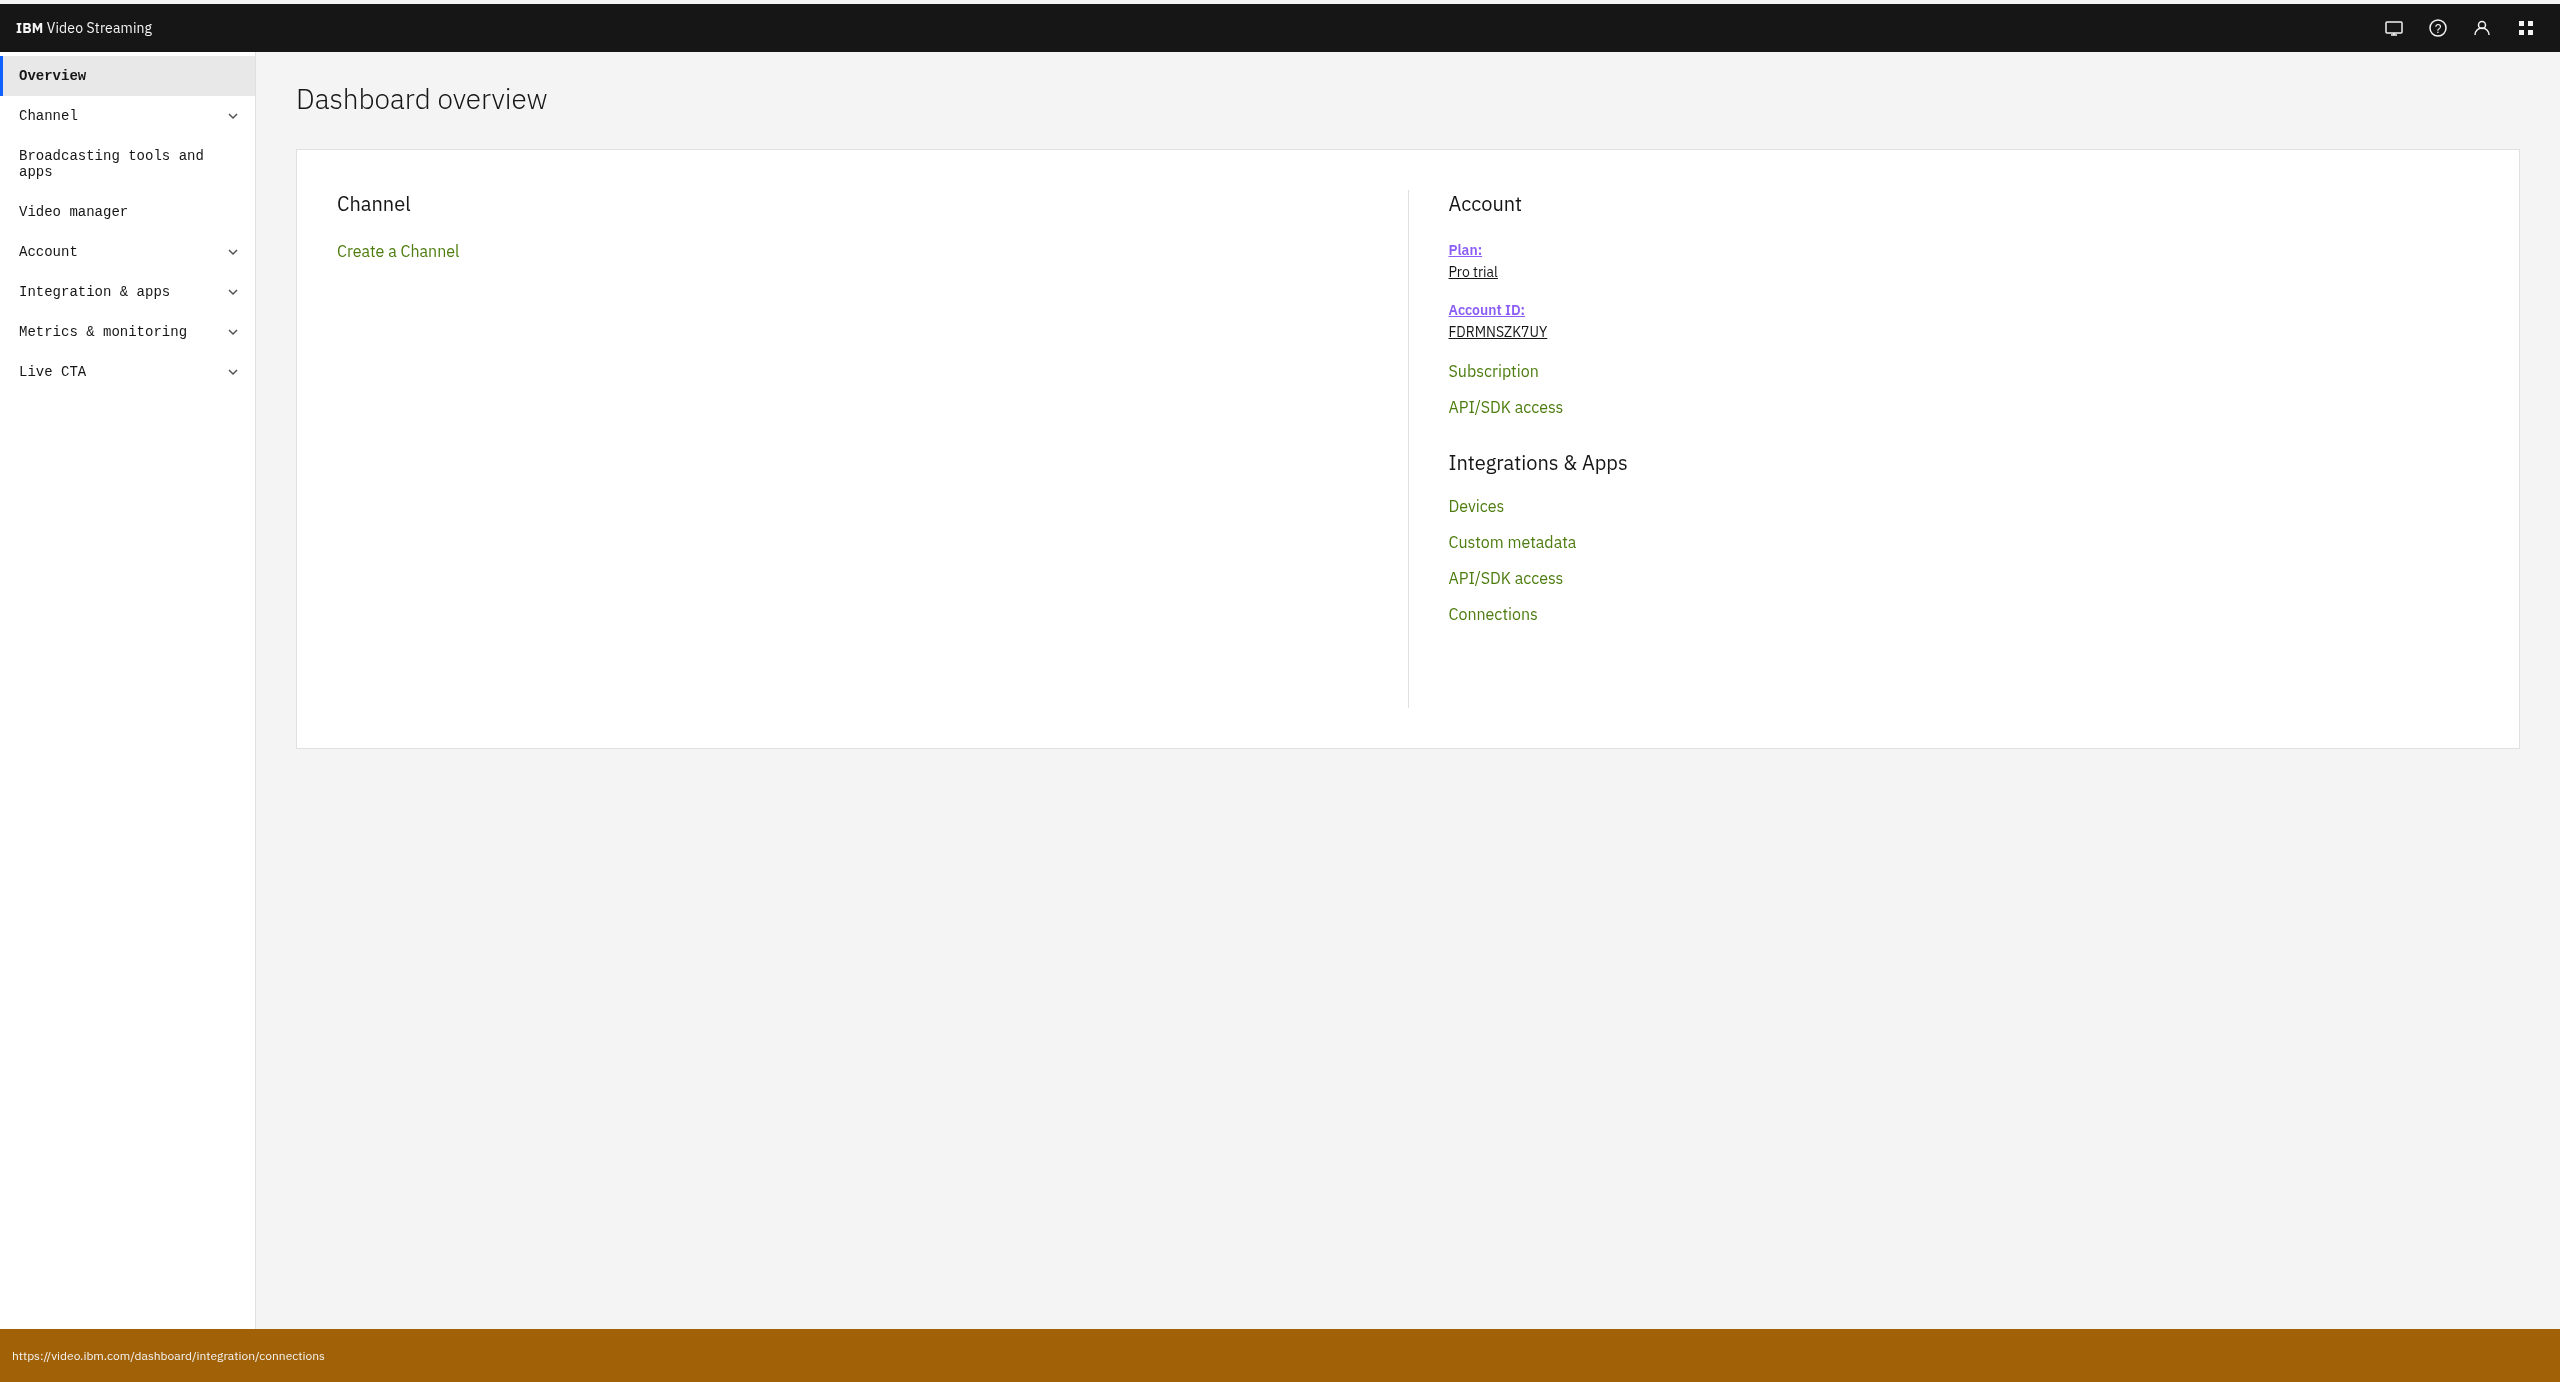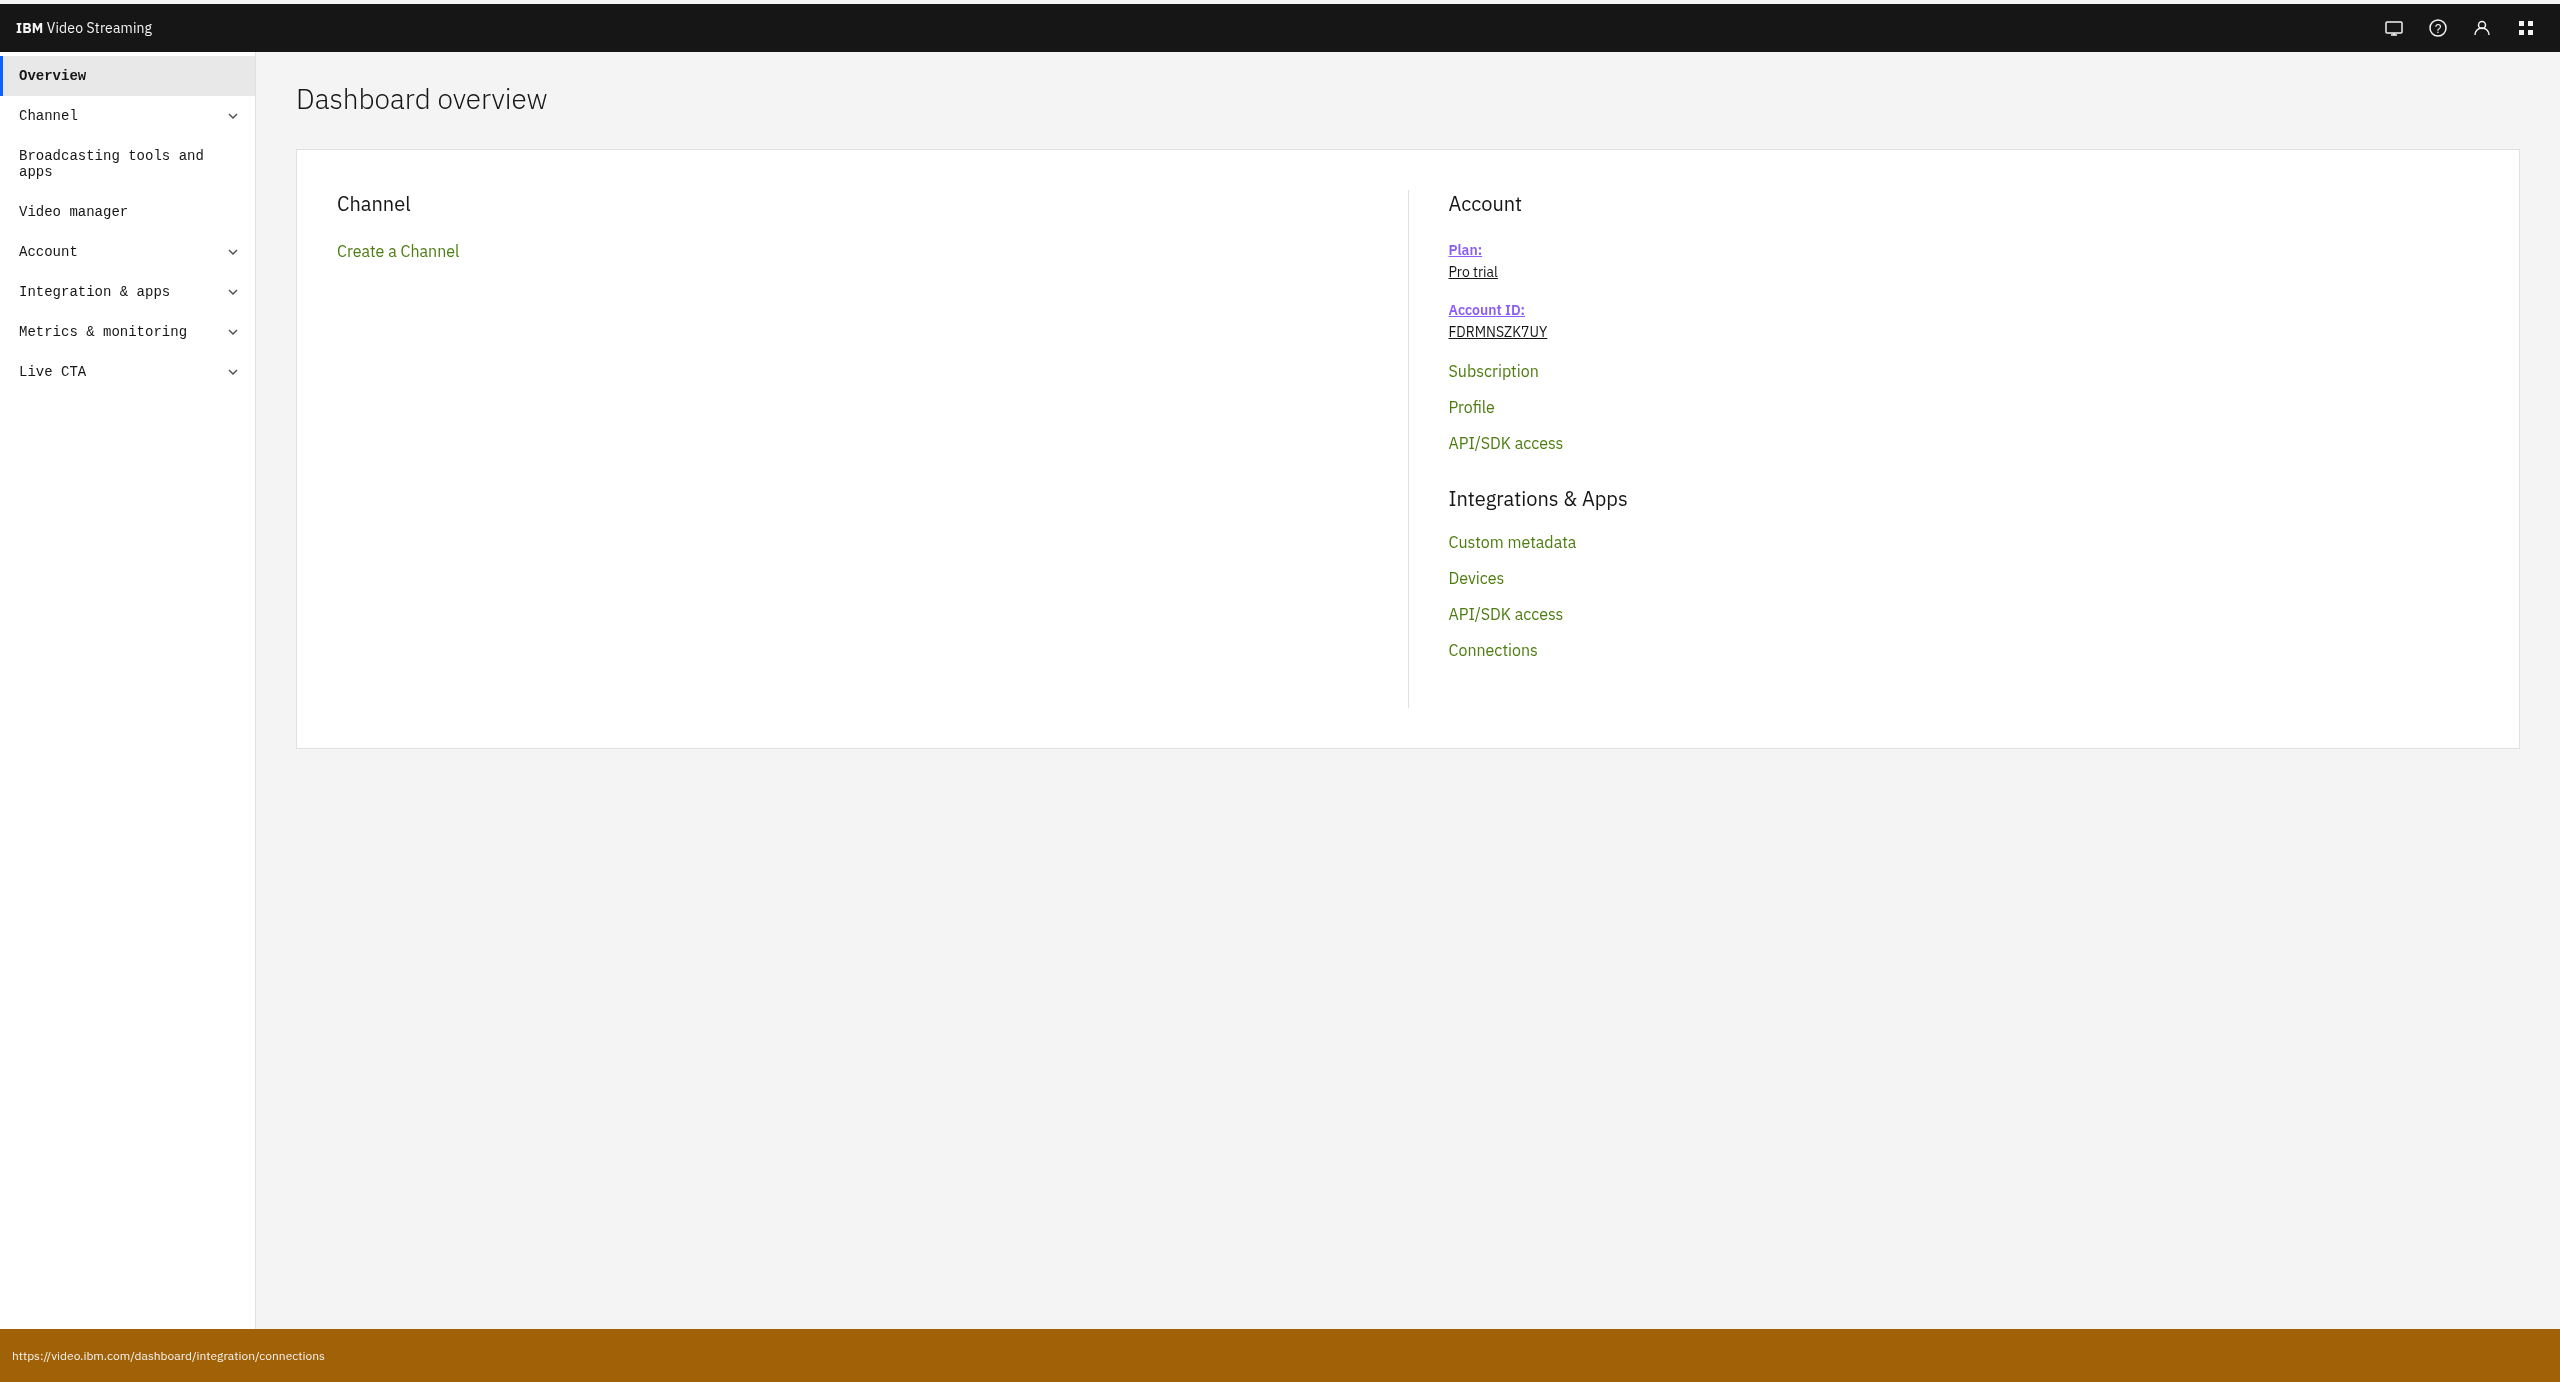--- a/index.html
+++ b/index.html
@@ -281,27 +281,26 @@
 
         <h2 class="section-title">Account</h2>
 
         <div class="info-label">Plan:</div>
         <div class="info-value">Pro trial</div>
 
         <div class="info-label">Account ID:</div>
         <div class="info-value">FDRMNSZK7UY</div>
 
         <a class="section-link">Subscription</a>
-        <a class="section-link">Profile</a>
         <a class="section-link">API/SDK access</a>
 
         <h2 class="subsection-title">Integrations &amp; Apps</h2>
 
+        <a class="section-link">Devices</a>
         <a class="section-link">Custom metadata</a>
-        <a class="section-link">Devices</a>
         <a class="section-link">API/SDK access</a>
         <a class="section-link">Connections</a>
       </div>
 
     </div>
   </main>
 </div>
 
 <div class="statusbar">
   <span>https://video.ibm.com/dashboard/integration/connections</span>

